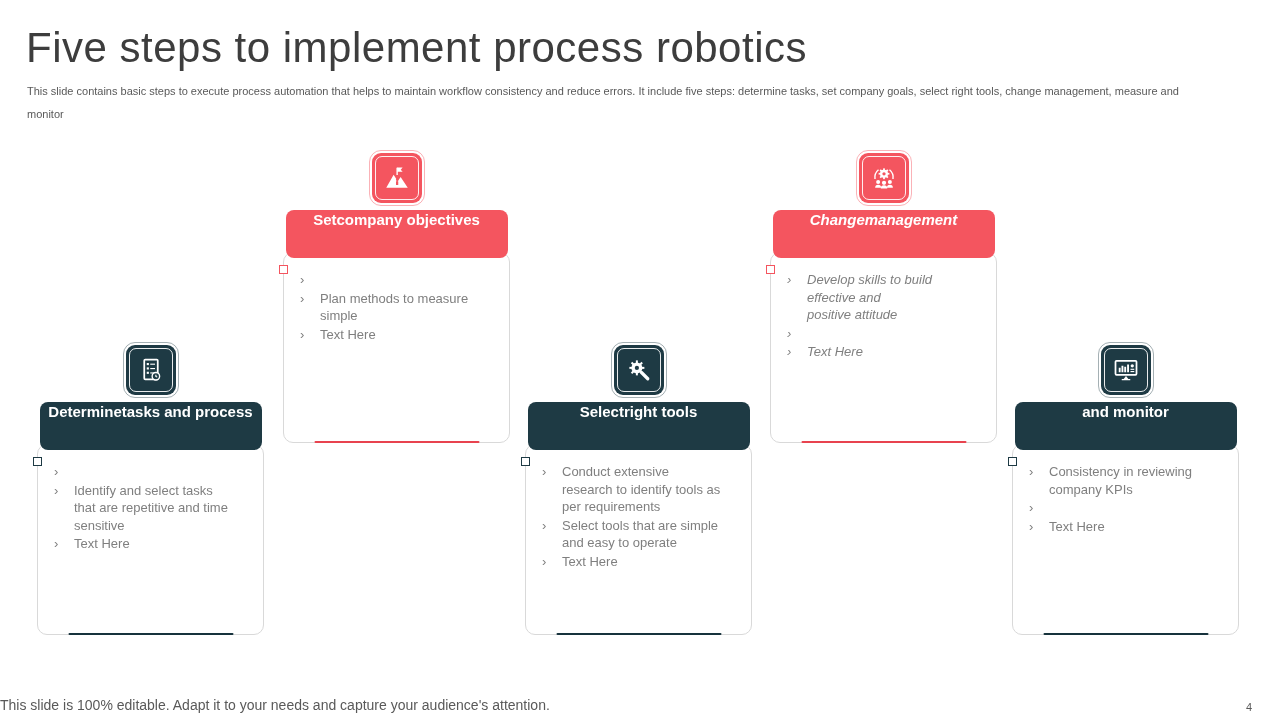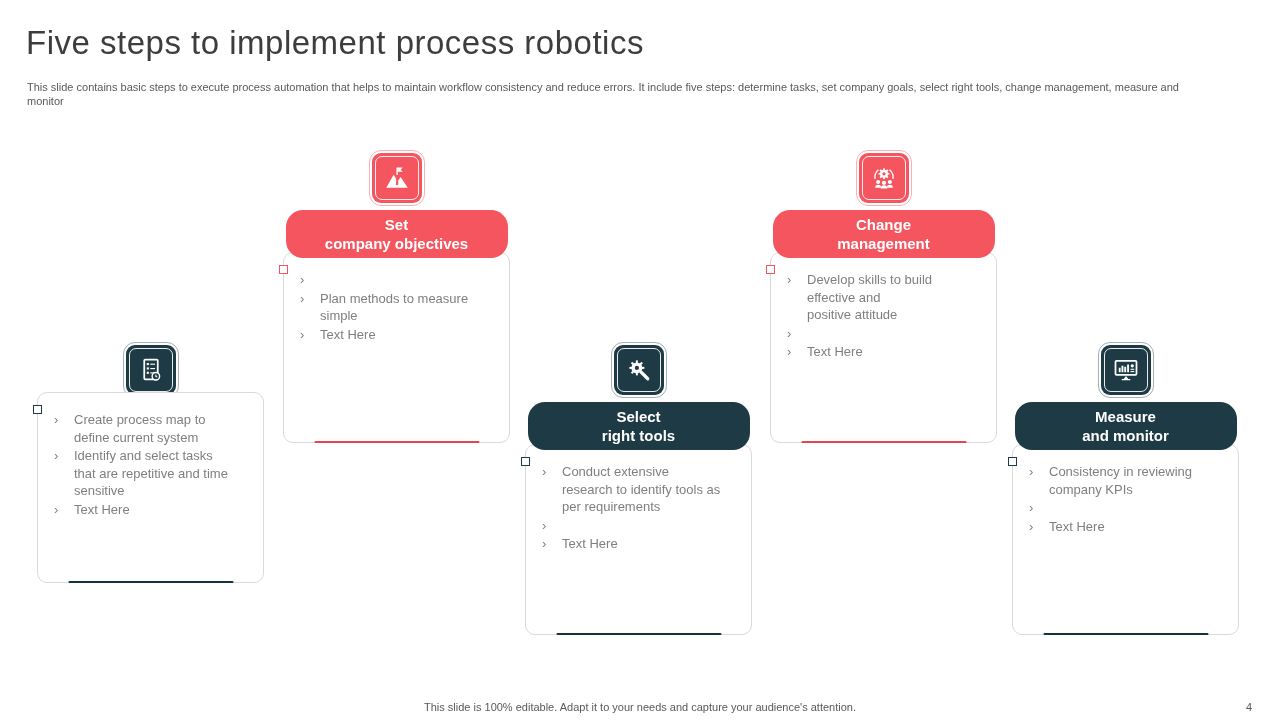--- a/index.html
+++ b/index.html
@@ -1,58 +1,58 @@
 <!DOCTYPE html>
 <html><head>
 <meta charset="utf-8">
 <style>
   html,body{margin:0;padding:0;background:#fff;}
   .slide{position:relative;width:1280px;height:720px;background:#ffffff;overflow:hidden;
          font-family:"Liberation Sans",sans-serif;}
 
-  .title{position:absolute;left:26px;top:24px;font-size:33px;letter-spacing:.5px;
+  .title{position:absolute;left:26px;top:24px;font-size:42px;letter-spacing:.5px;
          color:#3d3d3d;font-weight:400;}
   .subtitle{position:absolute;left:27px;top:80px;width:1186px;font-size:11px;
-            line-height:14px;color:#595959;}
+            line-height:23px;color:#595959;}
 
   .card{position:absolute;width:227px;}
   .card.upper{top:150px;}
   .card.lower{top:342px;}
-  .c1{left:37px;}  .c2{left:283px;}  .c3{left:525px;}  .c4{left:770px;}  .c5{left:1012px;}
+  .c1{left:37px;}  .c2{left:283px;}  .c3{left:525px;}  .c4{left:770px;font-style:italic;}  .c5{left:1012px;}
 
   .theme-dark{--theme:#1e3a44;--soft:rgba(30,58,68,.40);--line:#16323c;}
   .theme-red {--theme:#f4555f;--soft:rgba(244,85,95,.45);--line:#e8434f;}
 
   .icon-outer{margin:0 auto;width:56px;height:56px;box-sizing:border-box;
               border:1px solid var(--soft);border-radius:12px;padding:2px;}
   .icon-inner{width:100%;height:100%;background:var(--theme);border-radius:9px;
               position:relative;display:flex;align-items:center;justify-content:center;}
   .icon-inner::after{content:"";position:absolute;inset:3px;
               border:1.5px solid rgba(255,255,255,.9);border-radius:7px;}
   .icon-inner svg{width:30px;height:30px;position:relative;z-index:1;}
 
   .band{width:222px;height:48px;margin:4px auto 0;background:var(--theme);
-        border-radius:17px;color:#fff;font-weight:bold;font-size:15px;line-height:19px;
-        display:flex;flex-direction:column;justify-content:center;text-align:center;
+        border-radius:8px;color:#fff;font-weight:bold;font-size:15px;line-height:19px;
+        display:flex;justify-content:center;text-align:center;
         position:relative;z-index:2;}
 
   .panel{position:relative;margin-top:-6px;height:191px;box-sizing:border-box;
          background:#fff;border:1px solid #d9d9d9;border-radius:10px;z-index:1;
          padding:18px 16px 0 13px;}
   .handle{position:absolute;left:-5px;top:12px;width:7px;height:7px;background:#fff;
           border:1px solid var(--theme);z-index:3;}
   .panel ul{list-style:none;margin:0;padding:0;}
   .panel li{display:flex;font-size:13px;line-height:17.5px;color:#7f7f7f;margin-bottom:1px;}
   .marker{flex:none;width:20px;padding-left:3px;}
   .btext{white-space:pre-line;}
   .underline{position:absolute;left:50%;bottom:-1px;transform:translateX(-50%);
              width:165px;height:2.5px;background:var(--line);border-radius:1px;}
 
-  .footer{position:absolute;left:0;right:0;bottom:7px;text-align:center;
-          font-size:11px;color:#595959;}
+  .footer{position:absolute;left:0;right:0;bottom:7px;text-align:left;
+          font-size:14px;color:#595959;}
   .pagenum{position:absolute;right:28px;bottom:7px;font-size:11px;color:#595959;}
 </style>
 </head>
 <body>
 
 <div class="slide">
 
   <div class="title">Five steps to implement process robotics</div>
   <div class="subtitle">This slide contains basic steps to execute process automation that helps to maintain workflow consistency and reduce errors. It include five steps: determine tasks, set company goals, select right tools, change management, measure and monitor</div>
 
@@ -65,27 +65,29 @@
           <rect x="8.6" y="9.9" width="1.7" height="1.7" fill="#fff"></rect>
           <rect x="8.6" y="13.4" width="1.7" height="1.7" fill="#fff"></rect>
           <rect x="11.4" y="6.9" width="3.8" height="0.9" fill="#fff"></rect>
           <rect x="11.4" y="10.4" width="3.8" height="0.9" fill="#fff"></rect>
           <rect x="11.4" y="13.9" width="3.8" height="0.9" fill="#fff"></rect>
           <circle cx="15.9" cy="17" r="3" fill="#1e3a44" stroke="#fff" stroke-width="1.1"></circle>
           <path d="M15.9 15.7 v1.4 l1.1 0.6" fill="none" stroke="#fff" stroke-width="0.9"></path>
         </svg>
       </div>
     </div>
-    <div class="panel">
-      <span class="handle"></span>
-      <ul>
-        <li>
-            <span class="marker">›</span>
-            <span class="btext">Create process map to
-define current system</span>
+    <div class="band">
+      <div>Determine</div>
+      <div>tasks and process</div>
+    </div>
+    <div class="panel">
+      <span class="handle"></span>
+      <ul>
+        <li>
+            <span class="marker">›</span>
           </li>
         <li>
             <span class="marker">›</span>
             <span class="btext">Identify and select tasks
 that are repetitive and time
 sensitive</span>
           </li>
         <li>
             <span class="marker">›</span>
             <span class="btext">Text Here</span>
@@ -155,20 +157,22 @@
       <span class="handle"></span>
       <ul>
         <li>
             <span class="marker">›</span>
             <span class="btext">Conduct extensive
 research to identify tools as
 per requirements</span>
           </li>
         <li>
             <span class="marker">›</span>
+            <span class="btext">Select tools that are simple
+and easy to operate</span>
           </li>
         <li>
             <span class="marker">›</span>
             <span class="btext">Text Here</span>
           </li>
       </ul>
       <div class="underline"></div>
     </div>
   </div>
 
@@ -235,21 +239,20 @@
             <circle cx="17" cy="8.6" r="1.3"></circle>
             <rect x="15.6" y="11" width="3" height="0.9"></rect>
             <rect x="15.6" y="12.8" width="3" height="0.9"></rect>
             <path d="M10 19.3 l2 -2.6 2 2.6 z"></path>
             <rect x="8.6" y="19.2" width="6.8" height="1"></rect>
           </g>
         </svg>
       </div>
     </div>
     <div class="band">
-      <div>Measure</div>
       <div>and monitor</div>
     </div>
     <div class="panel">
       <span class="handle"></span>
       <ul>
         <li>
             <span class="marker">›</span>
             <span class="btext">Consistency in reviewing
 company KPIs</span>
           </li>

